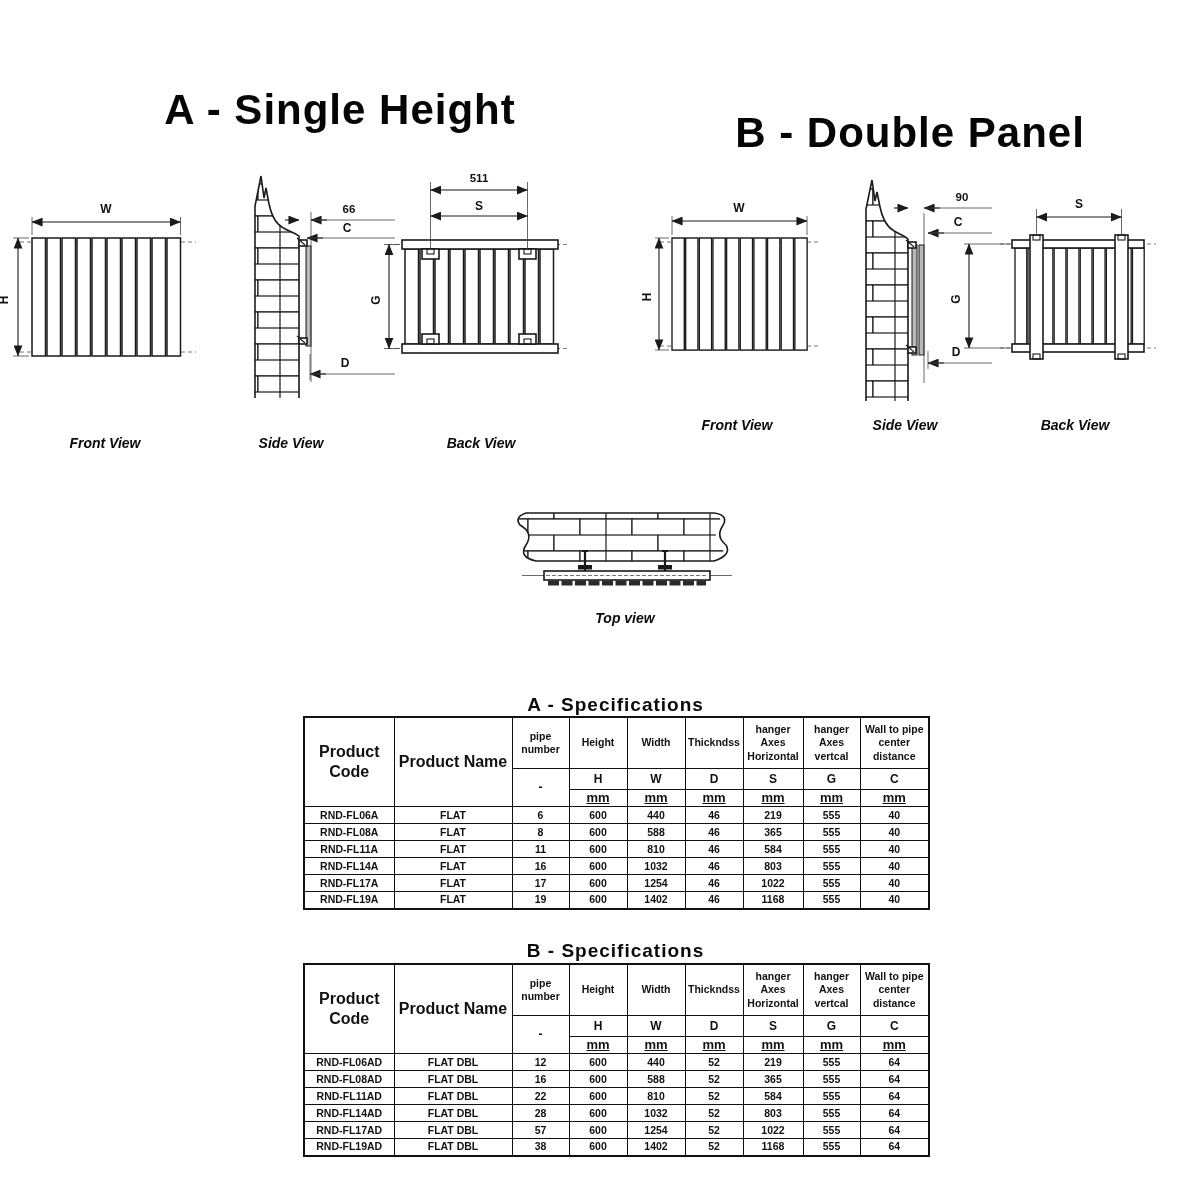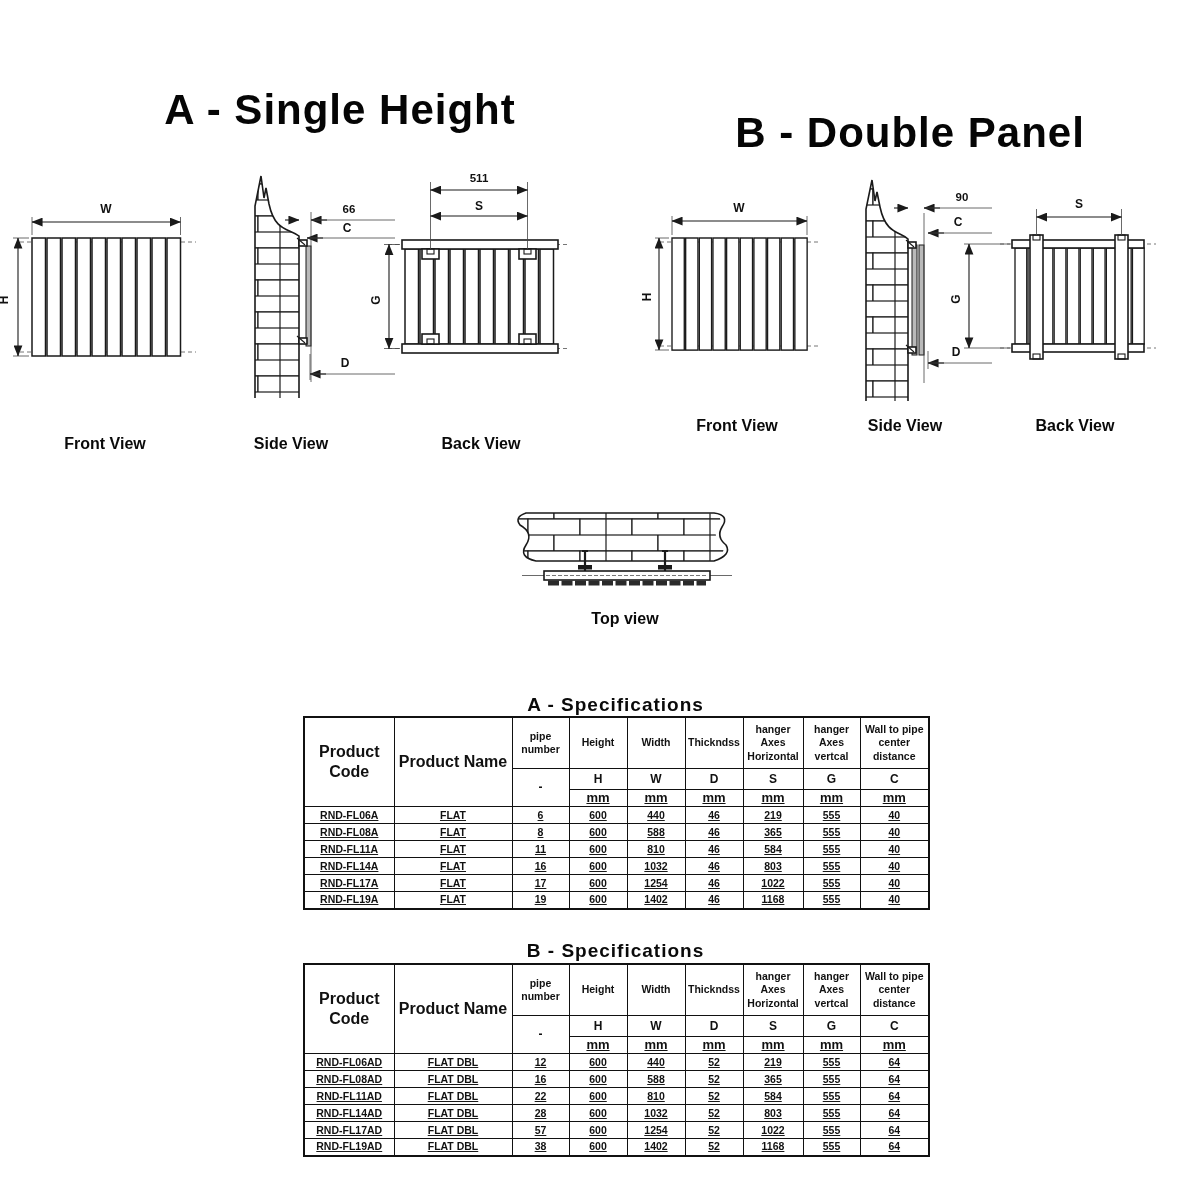--- a/index.html
+++ b/index.html
@@ -6,40 +6,40 @@
   body{
     width:1200px;height:1200px;position:relative;background:#ffffff;
     font-family:"Liberation Sans",sans-serif;color:#1a1a1a;overflow:hidden;
   }
   .big-title{
     position:absolute;width:500px;text-align:center;
     font-size:42px;font-weight:bold;letter-spacing:1px;color:#050505;
   }
   .view-label{
     position:absolute;width:150px;text-align:center;
-    font-size:16px;font-weight:bold;color:#0a0a0a;
+    font-size:14px;font-weight:bold;color:#0a0a0a;font-style:italic;
   }
   .spec-title{
     position:absolute;left:303px;width:625px;text-align:center;
     font-size:19px;font-weight:bold;letter-spacing:1px;color:#0a0a0a;
   }
   table.spec{
     position:absolute;left:303px;border-collapse:collapse;table-layout:fixed;
     background:#fff;border:2px solid #111;
   }
   .spec th,.spec td{
     border:1.8px solid #111;font-weight:bold;text-align:center;vertical-align:middle;
     padding:0 1px;color:#111;font-size:10.5px;line-height:1.25;
     font-family:"Liberation Sans",sans-serif;
   }
   .spec tr.h1 th{height:50px;}
   .spec th.bigcell{font-size:16px;}
   .spec tr.h2 th,.spec tr.h2 td{height:20px;font-size:12px;}
   .spec tr.h3 th{height:16px;font-size:13px;text-decoration:underline;}
-  .spec tbody tr{height:17px;text-decoration:underline;}
+  .spec tbody tr{height:17px;}
   
   svg{position:absolute;overflow:visible;}
   .w{fill:#fff;stroke:#1a1a1a;stroke-width:1.6;}
   #slatset rect{fill:#fff;stroke:#1a1a1a;stroke-width:1.5;}
   .ln{stroke:#1a1a1a;stroke-width:1.6;fill:none;}
   .thin{stroke:#444;stroke-width:.8;fill:none;}
   .dim{stroke:#1a1a1a;stroke-width:1.1;fill:none;}
   .dsh{stroke:#666;stroke-width:.9;stroke-dasharray:4 3;fill:none;}
   .panel{fill:#b9b9b9;stroke:#1a1a1a;stroke-width:1;}
   .dark{fill:#1a1a1a;}

